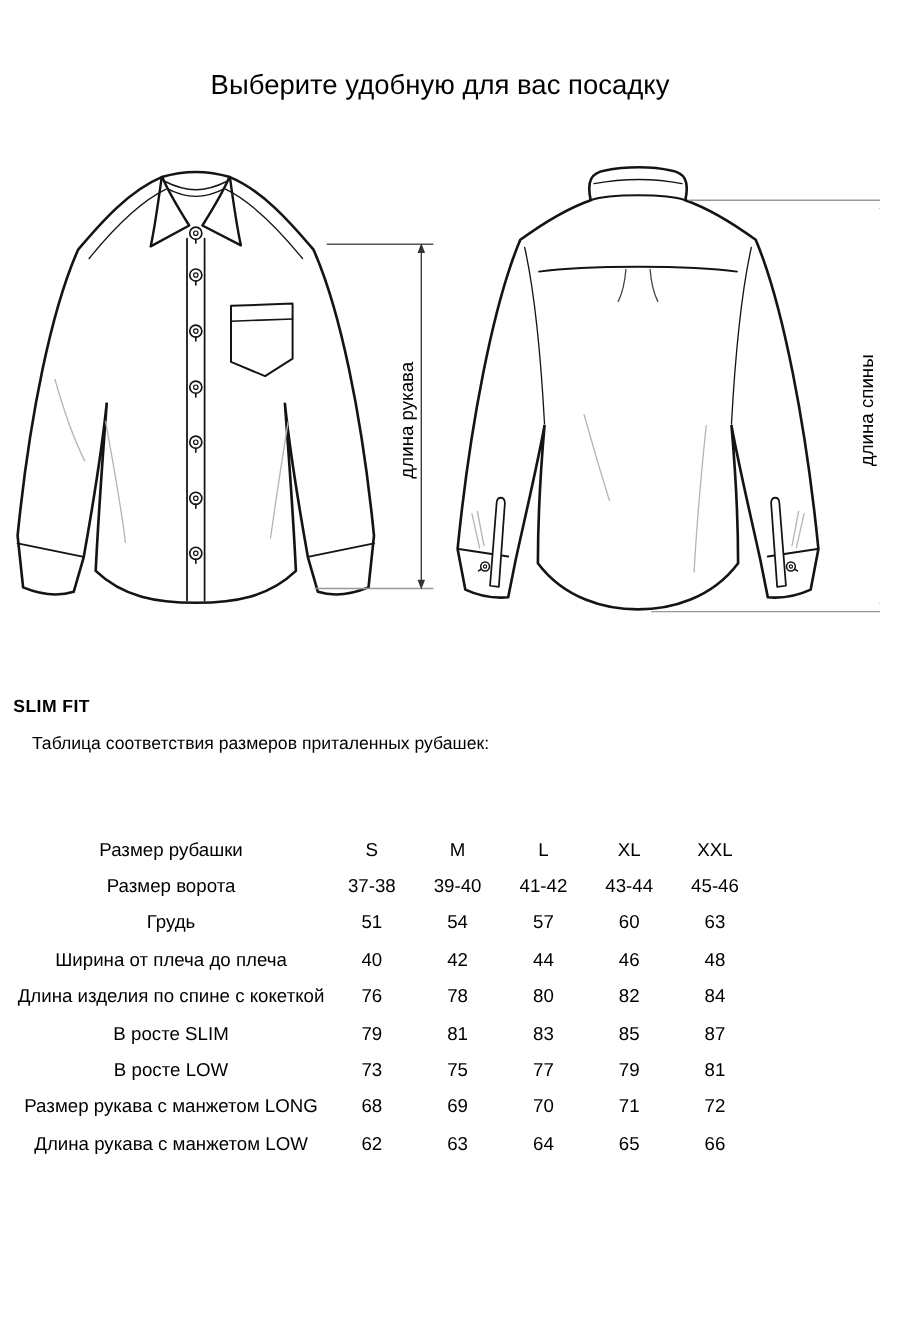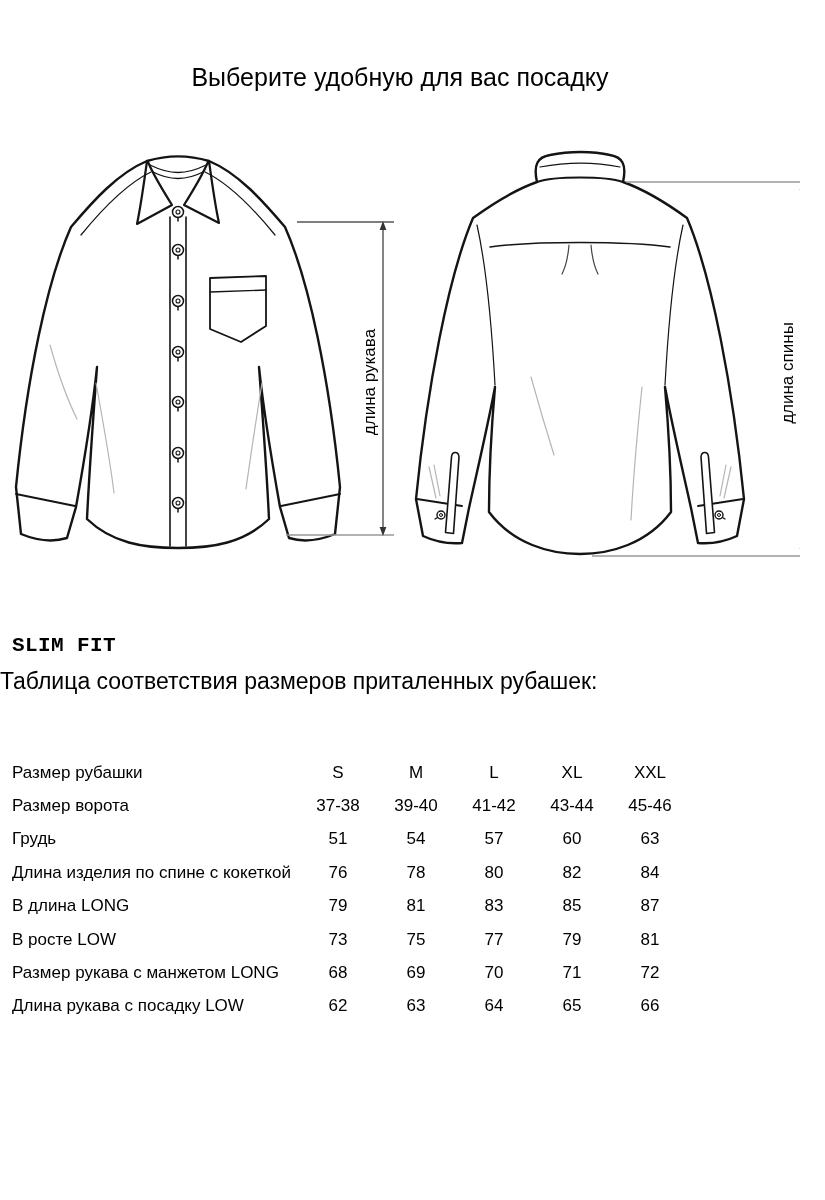--- a/index.html
+++ b/index.html
@@ -7,34 +7,34 @@
     position:relative;width:800px;height:1200px;background:#ffffff;
     font-family:"Liberation Sans",sans-serif;color:#000;overflow:hidden;margin-top:15px;
   }
   .title{
     position:absolute;top:48px;left:0;width:100%;
     text-align:center;font-size:25px;font-weight:400;white-space:nowrap;
   }
   .diagram-svg{position:absolute;top:0;left:0;}
   .slim-heading{
     position:absolute;top:619px;left:12px;
-    font-size:21px;font-weight:700;letter-spacing:0.4px;font-family:Liberation Mono, monospace;
+    font-size:16px;font-weight:700;letter-spacing:0.4px;
   }
   .table-subtitle{
-    position:absolute;top:653px;left:0;font-size:23px;
+    position:absolute;top:653px;left:29px;font-size:16px;
   }
   table.size-table{
     position:absolute;top:741px;left:12px;
     border-collapse:collapse;table-layout:fixed;border:none;
   }
   table.size-table td{
     height:33.4px;padding:0;font-size:17px;vertical-align:middle;
     border:none;white-space:nowrap;
   }
-  td.lbl{width:287px;text-align:left;}
+  td.lbl{width:287px;text-align:center;}
   td.val{width:78px;text-align:center;}
   svg text{font-family:"Liberation Sans",sans-serif;}
 </style>
 </head>
 <body>
 
 <div class="canvas">
 
   <div class="title">Выберите удобную для вас посадку</div>
 
@@ -219,32 +219,40 @@
     <tr>
       <td class="lbl">Грудь</td>
       <td class="val">51</td>
       <td class="val">54</td>
       <td class="val">57</td>
       <td class="val">60</td>
       <td class="val">63</td>
     </tr>
 
 
+    <tr>
+      <td class="lbl">Ширина от плеча до плеча</td>
+      <td class="val">40</td>
+      <td class="val">42</td>
+      <td class="val">44</td>
+      <td class="val">46</td>
+      <td class="val">48</td>
+    </tr>
 
     <tr>
       <td class="lbl">Длина изделия по спине с кокеткой</td>
       <td class="val">76</td>
       <td class="val">78</td>
       <td class="val">80</td>
       <td class="val">82</td>
       <td class="val">84</td>
     </tr>
 
     <tr>
-      <td class="lbl">В длина LONG</td>
+      <td class="lbl">В росте SLIM</td>
       <td class="val">79</td>
       <td class="val">81</td>
       <td class="val">83</td>
       <td class="val">85</td>
       <td class="val">87</td>
     </tr>
 
     <tr>
       <td class="lbl">В росте LOW</td>
       <td class="val">73</td>
@@ -258,21 +266,21 @@
     <tr>
       <td class="lbl">Размер рукава с манжетом LONG</td>
       <td class="val">68</td>
       <td class="val">69</td>
       <td class="val">70</td>
       <td class="val">71</td>
       <td class="val">72</td>
     </tr>
 
     <tr>
-      <td class="lbl">Длина рукава с посадку LOW</td>
+      <td class="lbl">Длина рукава с манжетом LOW</td>
       <td class="val">62</td>
       <td class="val">63</td>
       <td class="val">64</td>
       <td class="val">65</td>
       <td class="val">66</td>
     </tr>
   </tbody>
   </table>
 
 </div>

